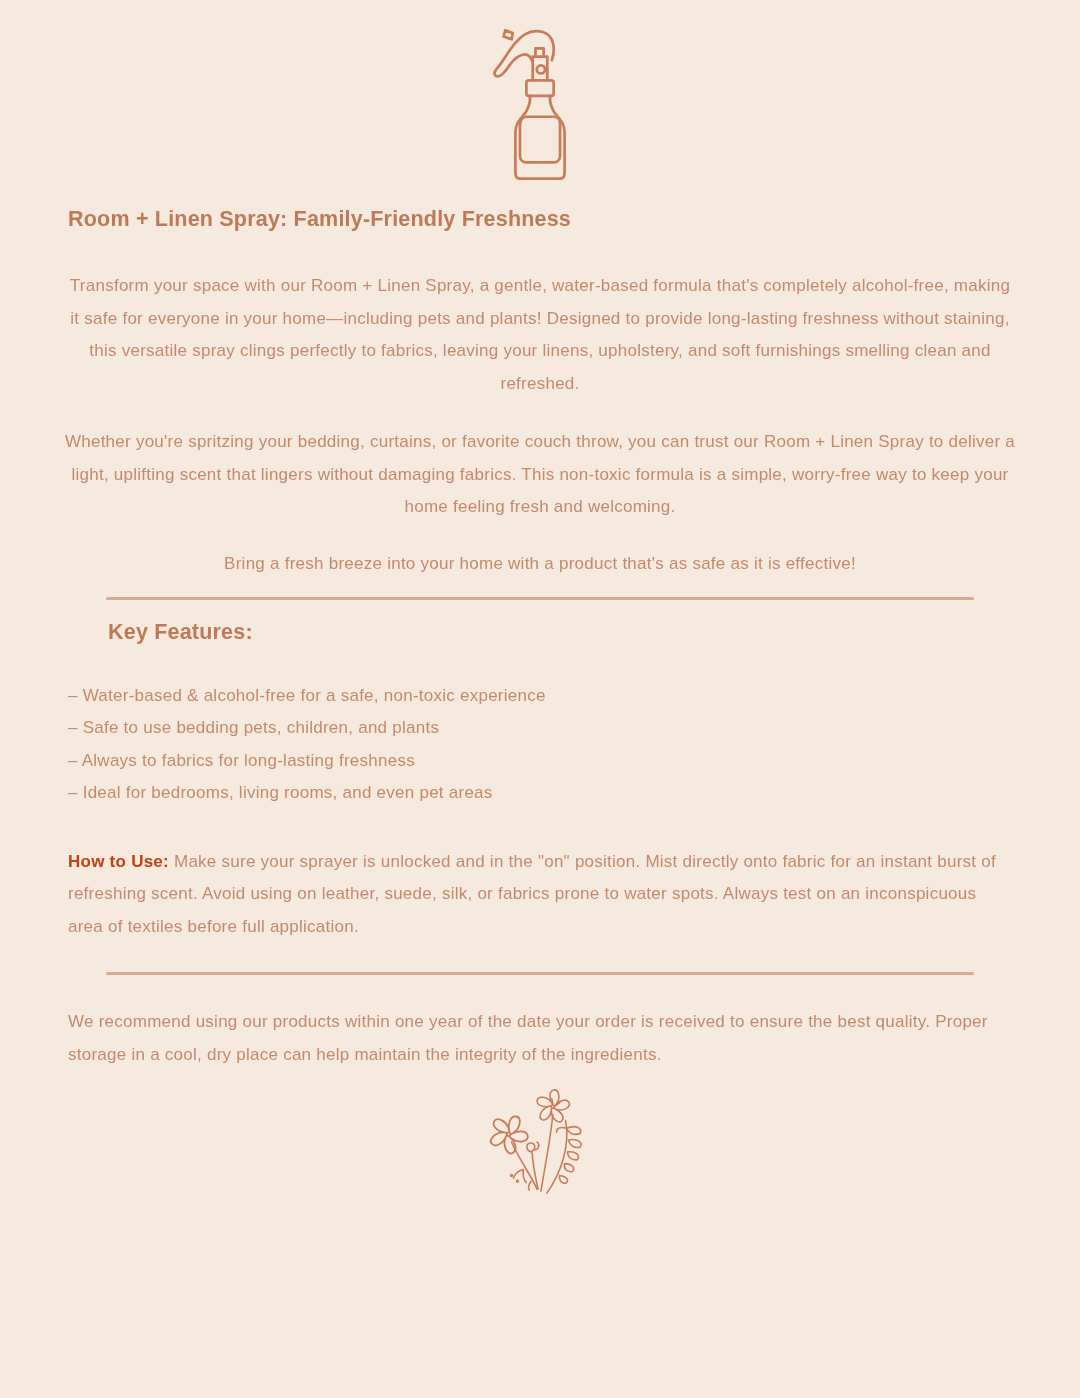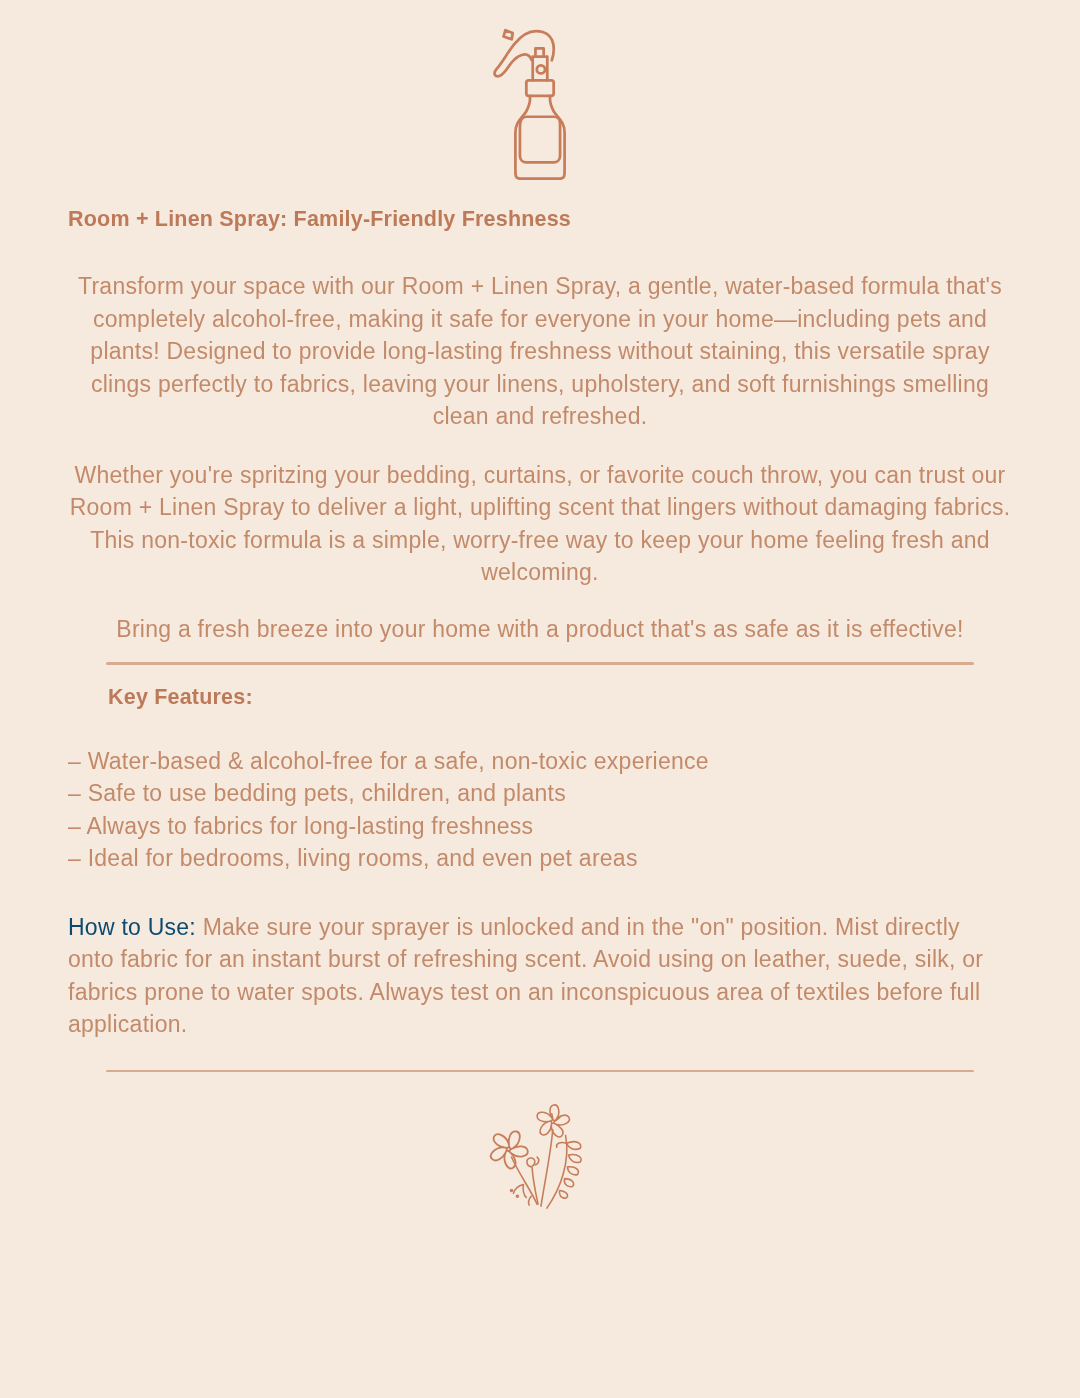--- a/index.html
+++ b/index.html
@@ -23,21 +23,21 @@
     margin: 20px 68px 0;
     font-size: 21.5px;
     line-height: 26px;
     font-weight: 700;
     letter-spacing: .2px;
     color: #bc7a58;
   }
 
   p { margin: 0; }
   .body-text {
-    font-size: 23px;
+    font-size: 17px;
     line-height: 32.5px;
     letter-spacing: .25px;
   }
   .center { text-align: center; }
 
   .p1 { margin: 38px 64px 0; }
   .p2 { margin: 26px 64px 0; }
   .p3 { margin: 24px 64px 0; }
 
   .divider {
@@ -58,21 +58,21 @@
     color: #bc7a58;
   }
 
   .feature-list {
     margin: 35px 68px 0;
     padding: 0;
     list-style: none;
   }
 
   .howto { margin: 36px 68px 0; }
-  .howto .label { font-weight: 400; color: #0c4a6e; }
+  .howto .label { font-weight: 700; color: #c2410c; }
 
   .footer-block { margin: 30px 68px 0; }
   .footer-block p { line-height: 33px; }
   .footer-bold { font-weight: 700; color: #bc7a58; }
 
   .flower-wrap {
     text-align: center;
     margin-top: 16px;
   }
 
@@ -121,20 +121,21 @@
   </ul>
 
   <p class="body-text howto">
     <span class="label">How to Use:</span>
     <span>Make sure your sprayer is unlocked and in the "on" position. Mist directly onto fabric for an instant burst of refreshing scent. Avoid using on leather, suede, silk, or fabrics prone to water spots. Always test on an inconspicuous area of textiles before full application.</span>
   </p>
 
   <div class="divider second"></div>
 
   <div class="footer-block body-text">
+    <p>We recommend using our products within one year of the date your order is received to ensure the best quality. Proper storage in a cool, dry place can help maintain the integrity of the ingredients.</p>
   </div>
 
   <div class="flower-wrap">
     <svg class="lineart" width="128" height="114" viewBox="0 0 130 116" fill="none" stroke="#c77d59" stroke-width="1.6" stroke-linecap="round" stroke-linejoin="round">
 
       <g transform="translate(78,20)">
         <g>
             <path d="M0,-2 C-4,-8 -4,-16 1,-17 C6,-18 8,-9 4,-3"></path>
           </g>
         <g transform="rotate(72)">

